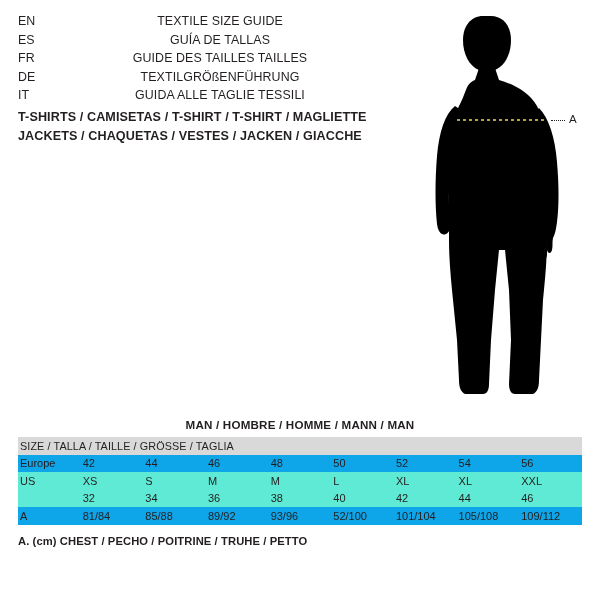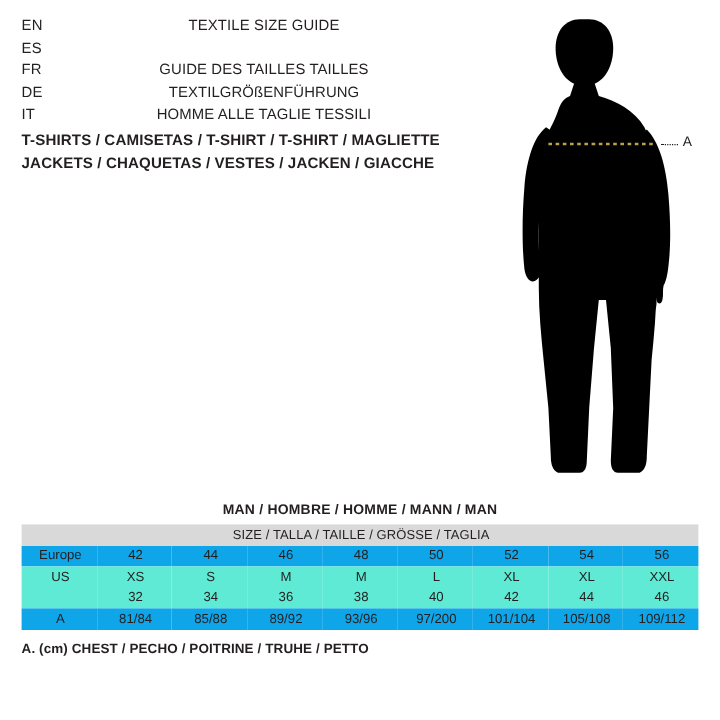--- a/index.html
+++ b/index.html
@@ -105,21 +105,20 @@
     border-collapse: collapse;
     width: 564px;
     font-size: 11px;
     table-layout: fixed;
   }
   table.size-table td {
     padding: 0;
     height: 17.5px;
     vertical-align: middle;
     color: #231f20;
-    text-align: center;
   }
   .row-head td {
     background: #d9d9d9;
     font-weight: normal;
     font-size: 10.8px;
     letter-spacing: .1px;
   }
   .row-alt td {
     background: #5eead4;
   }
@@ -150,32 +149,33 @@
 
 <div class="page">
 
   <div class="lang-block">
     <div class="lang-row">
       <span class="lang-code">EN</span>
       <span class="lang-text">TEXTILE SIZE GUIDE</span>
     </div>
     <div class="lang-row">
       <span class="lang-code">ES</span>
+      <span class="lang-text">GUÍA DE TALLAS</span>
     </div>
     <div class="lang-row">
       <span class="lang-code">FR</span>
       <span class="lang-text">GUIDE DES TAILLES TAILLES</span>
     </div>
     <div class="lang-row">
       <span class="lang-code">DE</span>
       <span class="lang-text">TEXTILGRÖßENFÜHRUNG</span>
     </div>
     <div class="lang-row">
       <span class="lang-code">IT</span>
-      <span class="lang-text">HOMME ALLE TAGLIE TESSILI</span>
+      <span class="lang-text">GUIDA ALLE TAGLIE TESSILI</span>
     </div>
   </div>
 
   <div class="cat-block">
     <div class="cat-line">T-SHIRTS / CAMISETAS / T-SHIRT / T-SHIRT / MAGLIETTE</div>
     <div class="cat-line">JACKETS / CHAQUETAS / VESTES / JACKEN / GIACCHE</div>
   </div>
 
   <div class="figure-wrap">
     <svg class="figure-svg" width="205" height="400" viewBox="0 0 205 400">
@@ -269,21 +269,21 @@
           <td class="cell">44</td>
           <td class="cell">46</td>
         </tr>
 
         <tr class="row-plain">
           <td class="col-label">A</td>
           <td class="cell">81/84</td>
           <td class="cell">85/88</td>
           <td class="cell">89/92</td>
           <td class="cell">93/96</td>
-          <td class="cell">97/200</td>
+          <td class="cell">52/100</td>
           <td class="cell">101/104</td>
           <td class="cell">105/108</td>
           <td class="cell">109/112</td>
         </tr>
       </tbody>
     </table>
 
     <div class="footnote">A. (cm) CHEST / PECHO / POITRINE / TRUHE / PETTO</div>
   </div>
 

